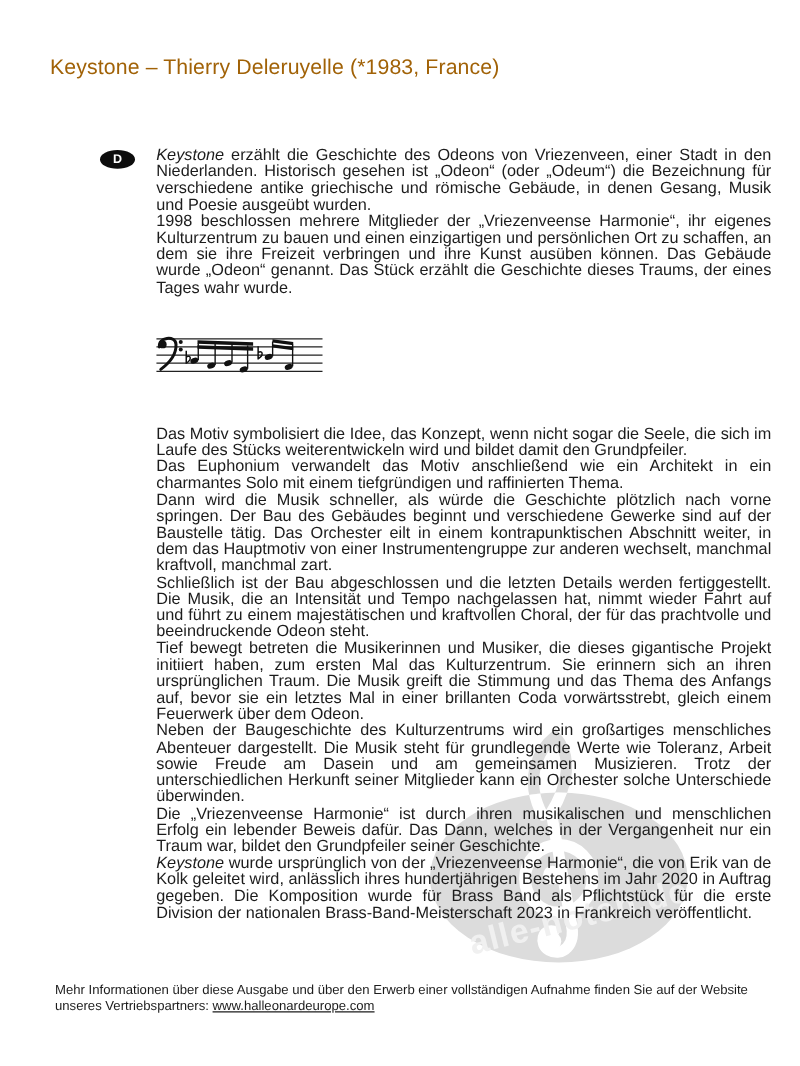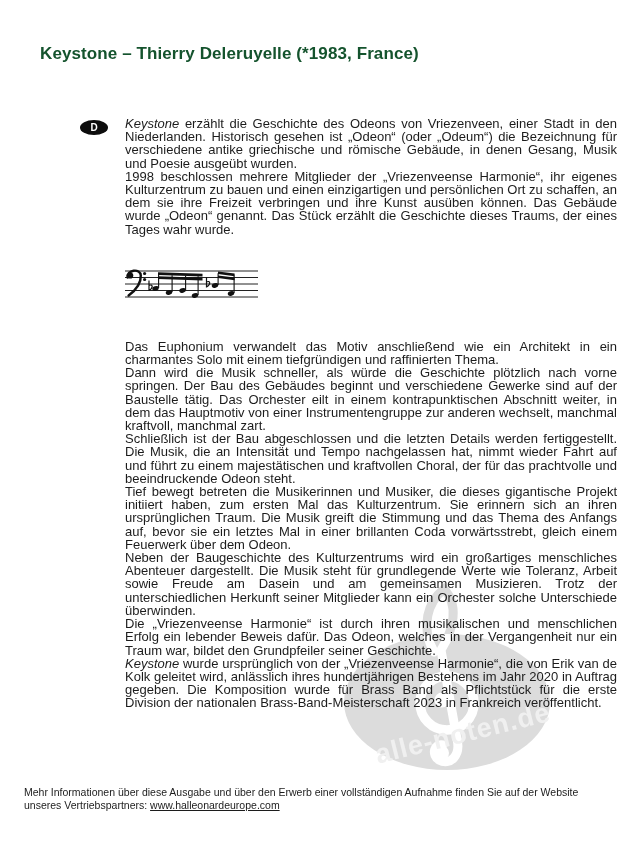--- a/index.html
+++ b/index.html
@@ -2,36 +2,36 @@
 <html><head>
 <meta charset="utf-8">
 <style>
   html,body{margin:0;padding:0;}
   body{
     width:640px;height:853px;position:relative;background:#ffffff;overflow:hidden;
     font-family:"Liberation Sans",sans-serif;color:#1c1c1c;
   }
   .page-title{
     position:absolute;left:40px;top:44px;margin:0;z-index:2;
-    font-size:17px;font-weight:bold;color:#14532d;letter-spacing:.1px;
+    font-size:17px;font-weight:normal;color:#a16207;letter-spacing:.1px;
   }
   .lang-badge{
     position:absolute;left:80px;top:120px;width:28px;height:15px;z-index:2;
     background:#0d0d0d;border-radius:50%;color:#fff;font-size:10px;font-weight:bold;
     text-align:center;line-height:15px;
   }
   .content{
     position:absolute;left:125px;top:117px;width:492px;z-index:2;
     font-size:13px;line-height:13.2px;text-align:justify;
   }
   .para{margin:0;}
   .lead{font-style:italic;}
   .music{display:block;margin:29px 0 33px 0;}
   .footer{
-    position:absolute;left:24px;top:786px;width:576px;z-index:2;
+    position:absolute;left:44px;top:786px;width:576px;z-index:2;
     font-size:10.5px;line-height:13.4px;text-align:left;
   }
   .footer-link{color:#1c1c1c;text-decoration:underline;cursor:pointer;}
   .watermark{position:absolute;left:330px;top:576px;z-index:1;}
 </style>
 </head>
 <body>
 
 <svg class="watermark" width="245" height="215" viewBox="0 0 245 215" aria-hidden="true">
   <defs>
@@ -95,24 +95,25 @@
     </g>
     <g fill="#111" stroke="none">
       <ellipse cx="90" cy="20.5" rx="3.3" ry="2.3" transform="rotate(-18 90 20.5)"></ellipse>
       <ellipse cx="106" cy="28.5" rx="3.3" ry="2.3" transform="rotate(-18 106 28.5)"></ellipse>
       <path d="M93.1,20 V8.2 M109.1,28 V10.6" stroke="#111" stroke-width="1.1" fill="none"></path>
       <polygon points="93,6.4 109.6,8.6 109.6,11.2 93,9"></polygon>
       <polygon points="93,10.4 109.6,12.6 109.6,15.2 93,13"></polygon>
     </g>
   </svg>
 
+  <p class="para"><i class="lead"></i><span>Das Motiv symbolisiert die Idee, das Konzept, wenn nicht sogar die Seele, die sich im Laufe des Stücks weiterentwickeln wird und bildet damit den Grundpfeiler.</span></p>
   <p class="para"><i class="lead"></i><span>Das Euphonium verwandelt das Motiv anschließend wie ein Architekt in ein charmantes Solo mit einem tiefgründigen und raffinierten Thema.</span></p>
   <p class="para"><i class="lead"></i><span>Dann wird die Musik schneller, als würde die Geschichte plötzlich nach vorne springen. Der Bau des Gebäudes beginnt und verschiedene Gewerke sind auf der Baustelle tätig. Das Orchester eilt in einem kontrapunktischen Abschnitt weiter, in dem das Hauptmotiv von einer Instrumentengruppe zur anderen wechselt, manchmal kraftvoll, manchmal zart.</span></p>
   <p class="para"><i class="lead"></i><span>Schließlich ist der Bau abgeschlossen und die letzten Details werden fertiggestellt. Die Musik, die an Intensität und Tempo nachgelassen hat, nimmt wieder Fahrt auf und führt zu einem majestätischen und kraftvollen Choral, der für das prachtvolle und beeindruckende Odeon steht.</span></p>
   <p class="para"><i class="lead"></i><span>Tief bewegt betreten die Musikerinnen und Musiker, die dieses gigantische Projekt initiiert haben, zum ersten Mal das Kulturzentrum. Sie erinnern sich an ihren ursprünglichen Traum. Die Musik greift die Stimmung und das Thema des Anfangs auf, bevor sie ein letztes Mal in einer brillanten Coda vorwärtsstrebt, gleich einem Feuerwerk über dem Odeon.</span></p>
   <p class="para"><i class="lead"></i><span>Neben der Baugeschichte des Kulturzentrums wird ein großartiges menschliches Abenteuer dargestellt. Die Musik steht für grundlegende Werte wie Toleranz, Arbeit sowie Freude am Dasein und am gemeinsamen Musizieren. Trotz der unterschiedlichen Herkunft seiner Mitglieder kann ein Orchester solche Unterschiede überwinden.</span></p>
-  <p class="para"><i class="lead"></i><span>Die „Vriezenveense Harmonie“ ist durch ihren musikalischen und menschlichen Erfolg ein lebender Beweis dafür. Das Odeon, welches in der Vergangenheit nur ein Traum war, bildet den Grundpfeiler seiner Geschichte.</span></p>
+  <p class="para"><i class="lead"></i><span>Die „Vriezenveense Harmonie“ ist durch ihren musikalischen und menschlichen Erfolg ein lebender Beweis dafür. Das Dann, welches in der Vergangenheit nur ein Traum war, bildet den Grundpfeiler seiner Geschichte.</span></p>
   <p class="para"><i class="lead">Keystone</i><span> wurde ursprünglich von der „Vriezenveense Harmonie“, die von Erik van de Kolk geleitet wird, anlässlich ihres hundertjährigen Bestehens im Jahr 2020 in Auftrag gegeben. Die Komposition wurde für Brass Band als Pflichtstück für die erste Division der nationalen Brass-Band-Meisterschaft 2023 in Frankreich veröffentlicht.</span></p>
 </div>
 
 <div class="footer">
   <span>Mehr Informationen über diese Ausgabe und über den Erwerb einer vollständigen Aufnahme finden Sie auf der Website unseres Vertriebspartners: </span><a class="footer-link">www.halleonardeurope.com</a>
 </div>
 
 </body></html>

